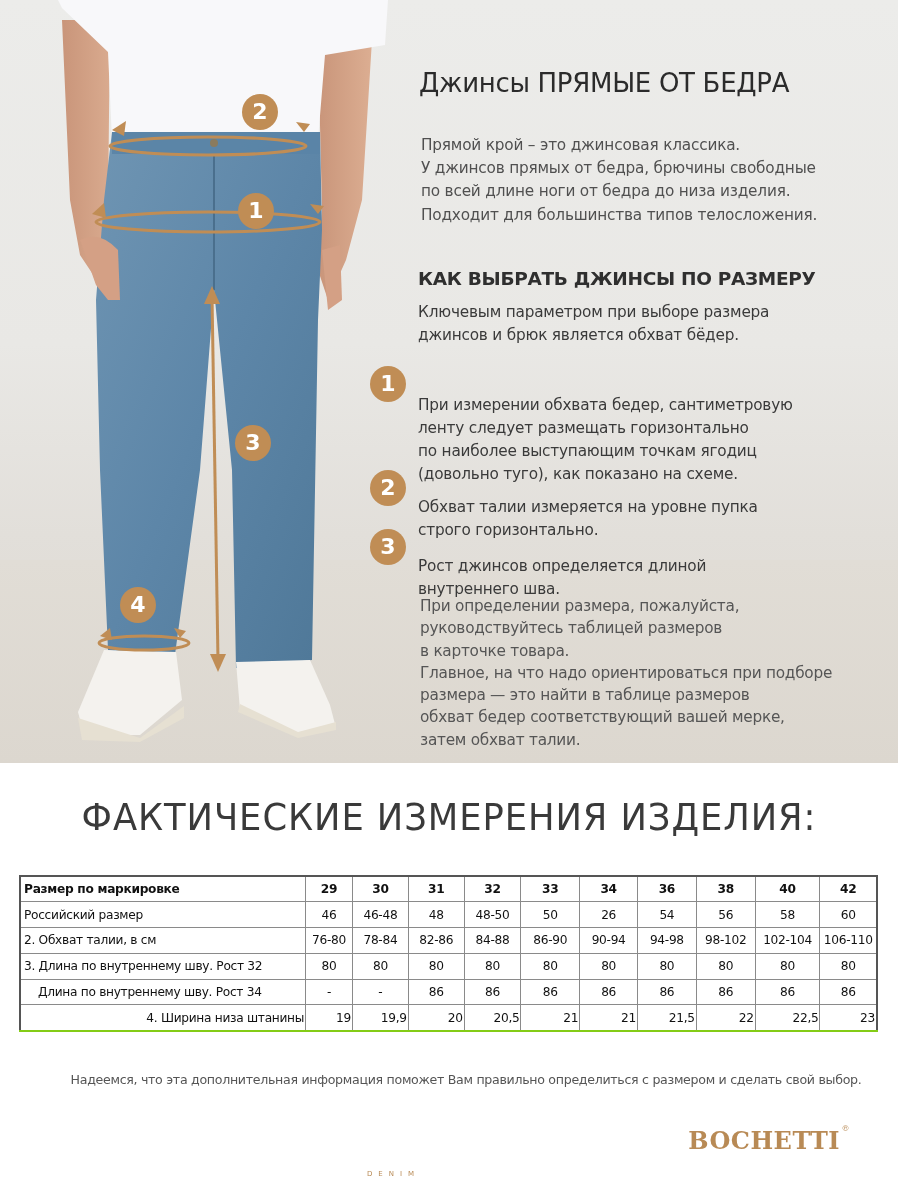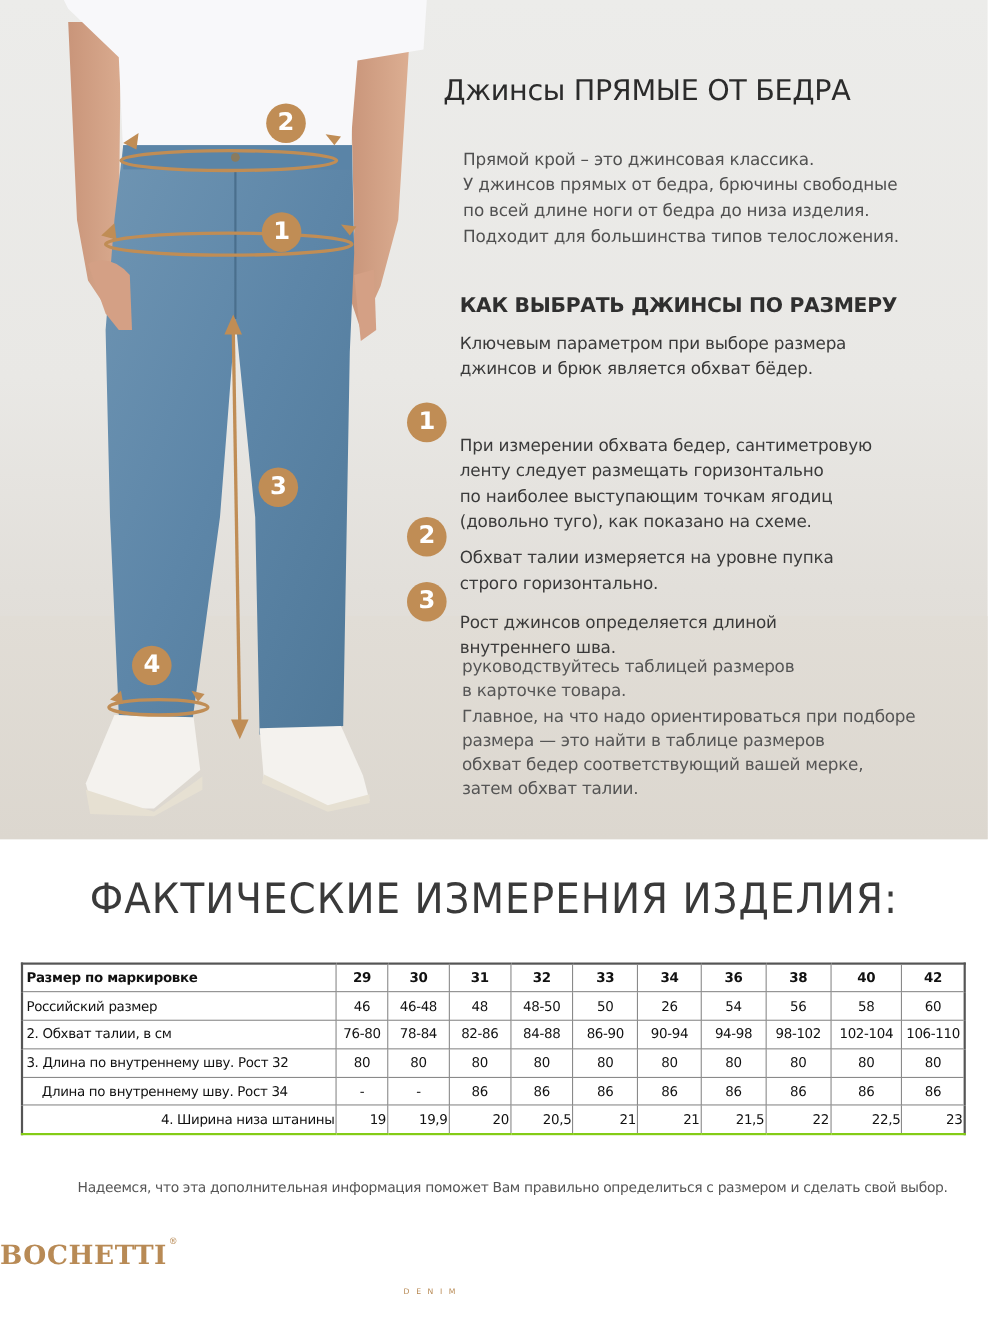--- a/index.html
+++ b/index.html
@@ -17,21 +17,21 @@
     background: linear-gradient(180deg, #e1ddd6 0%, #dcd7cf 100%);
   }
   .photo { position: absolute; left: 0; top: 0; width: 420px; height: 763px; }
 
   .accent-circle {
     position: absolute; width: 36px; height: 36px; border-radius: 50%;
     background: #c08d55; color: #fff; font-family: "DejaVu Sans", sans-serif;
     font-weight: bold; font-size: 22px; line-height: 36px; text-align: center;
   }
   .title {
-    position: absolute; left: 403px; top: 68px; font-size: 26px; color: #2b2b2b;
+    position: absolute; left: 419px; top: 68px; font-size: 26px; color: #2b2b2b;
     font-family: "DejaVu Sans", sans-serif; letter-spacing: -0.3px; white-space: nowrap;
     font-weight: normal;
   }
   .intro {
     position: absolute; left: 421px; top: 134px; width: 470px;
     font-size: 15.3px; line-height: 23.2px; color: #505050; letter-spacing: -0.2px;
   }
   .intro span { display: block; white-space: nowrap; }
 
   .subtitle {
@@ -80,21 +80,21 @@
   table.sizes td:last-child { border-right: 2px solid #555; }
   table.sizes tr.header td { font-weight: bold; }
   table.sizes td.indent { padding-left: 17px; }
 
   .footer-note {
     position: absolute; left: 17px; top: 1072px; width: 898px; text-align: center;
     font-size: 12.6px; color: #555; letter-spacing: -0.3px;
   }
 
   .logo {
-    position: absolute; left: 0; top: 1126px; width: 840px; text-align: left;
+    position: absolute; left: 0; top: 1126px; width: 840px; text-align: right;
   }
   .logo-word {
     font-family: "DejaVu Serif", serif; font-weight: bold; font-size: 24px; color: #b88a55;
     letter-spacing: 0.5px; position: relative; display: inline-block;
   }
   .logo-reg {
     position: absolute; right: -10px; top: -2px; font-size: 8px; font-weight: normal; color: #b88a55;
   }
   .logo-sub {
     position: absolute; left: 0; top: 1170px; width: 771px; text-align: center;
@@ -197,20 +197,21 @@
 
   <div class="step" style="top:523px;">
     <div class="accent-circle" style="top:6px;">3</div>
     <div class="step-text">
       <span>Рост джинсов определяется длиной</span>
       <span>внутреннего шва.</span>
     </div>
   </div>
 
   <div class="note">
+    <span>При определении размера, пожалуйста,</span>
     <span>руководствуйтесь таблицей размеров</span>
     <span>в карточке товара.</span>
     <span>Главное, на что надо ориентироваться при подборе</span>
     <span>размера  — это найти в таблице размеров</span>
     <span>обхват бедер соответствующий вашей мерке,</span>
     <span>затем обхват талии.</span>
   </div>
 </div>
 
 <h2 class="measure-title">ФАКТИЧЕСКИЕ ИЗМЕРЕНИЯ ИЗДЕЛИЯ:</h2>

